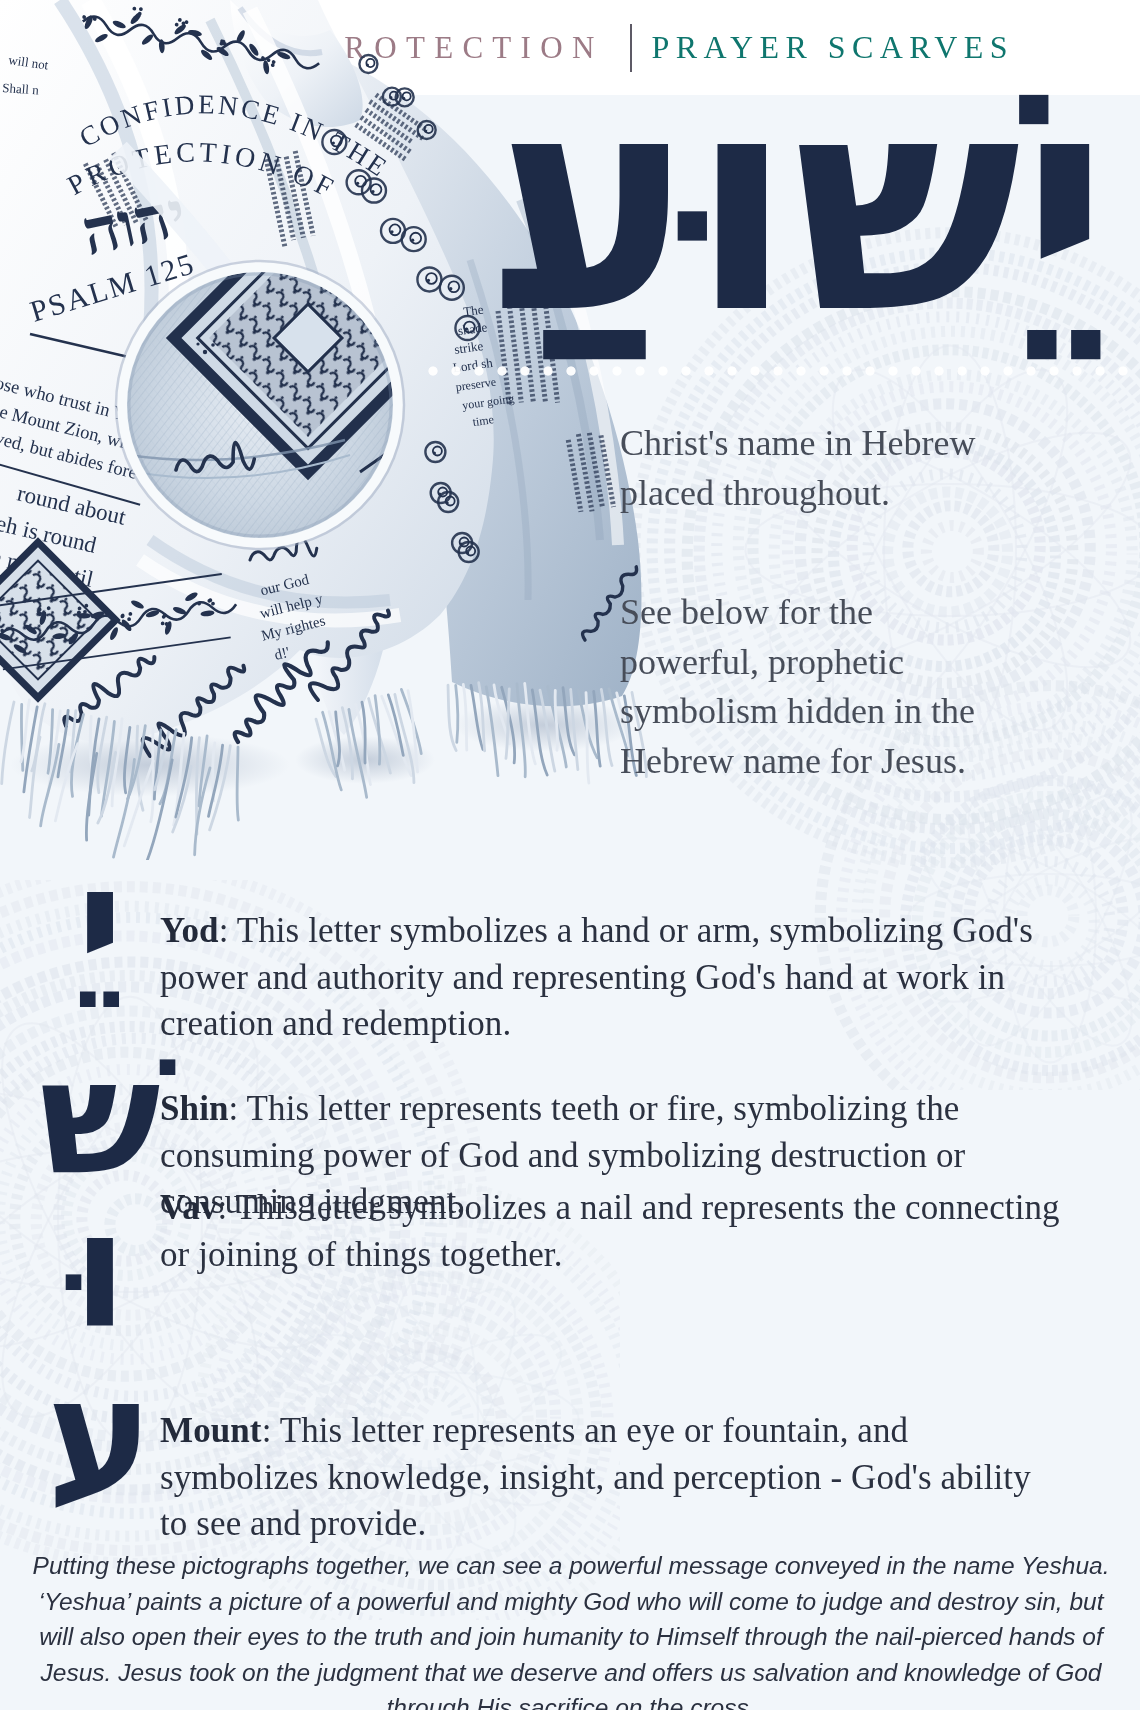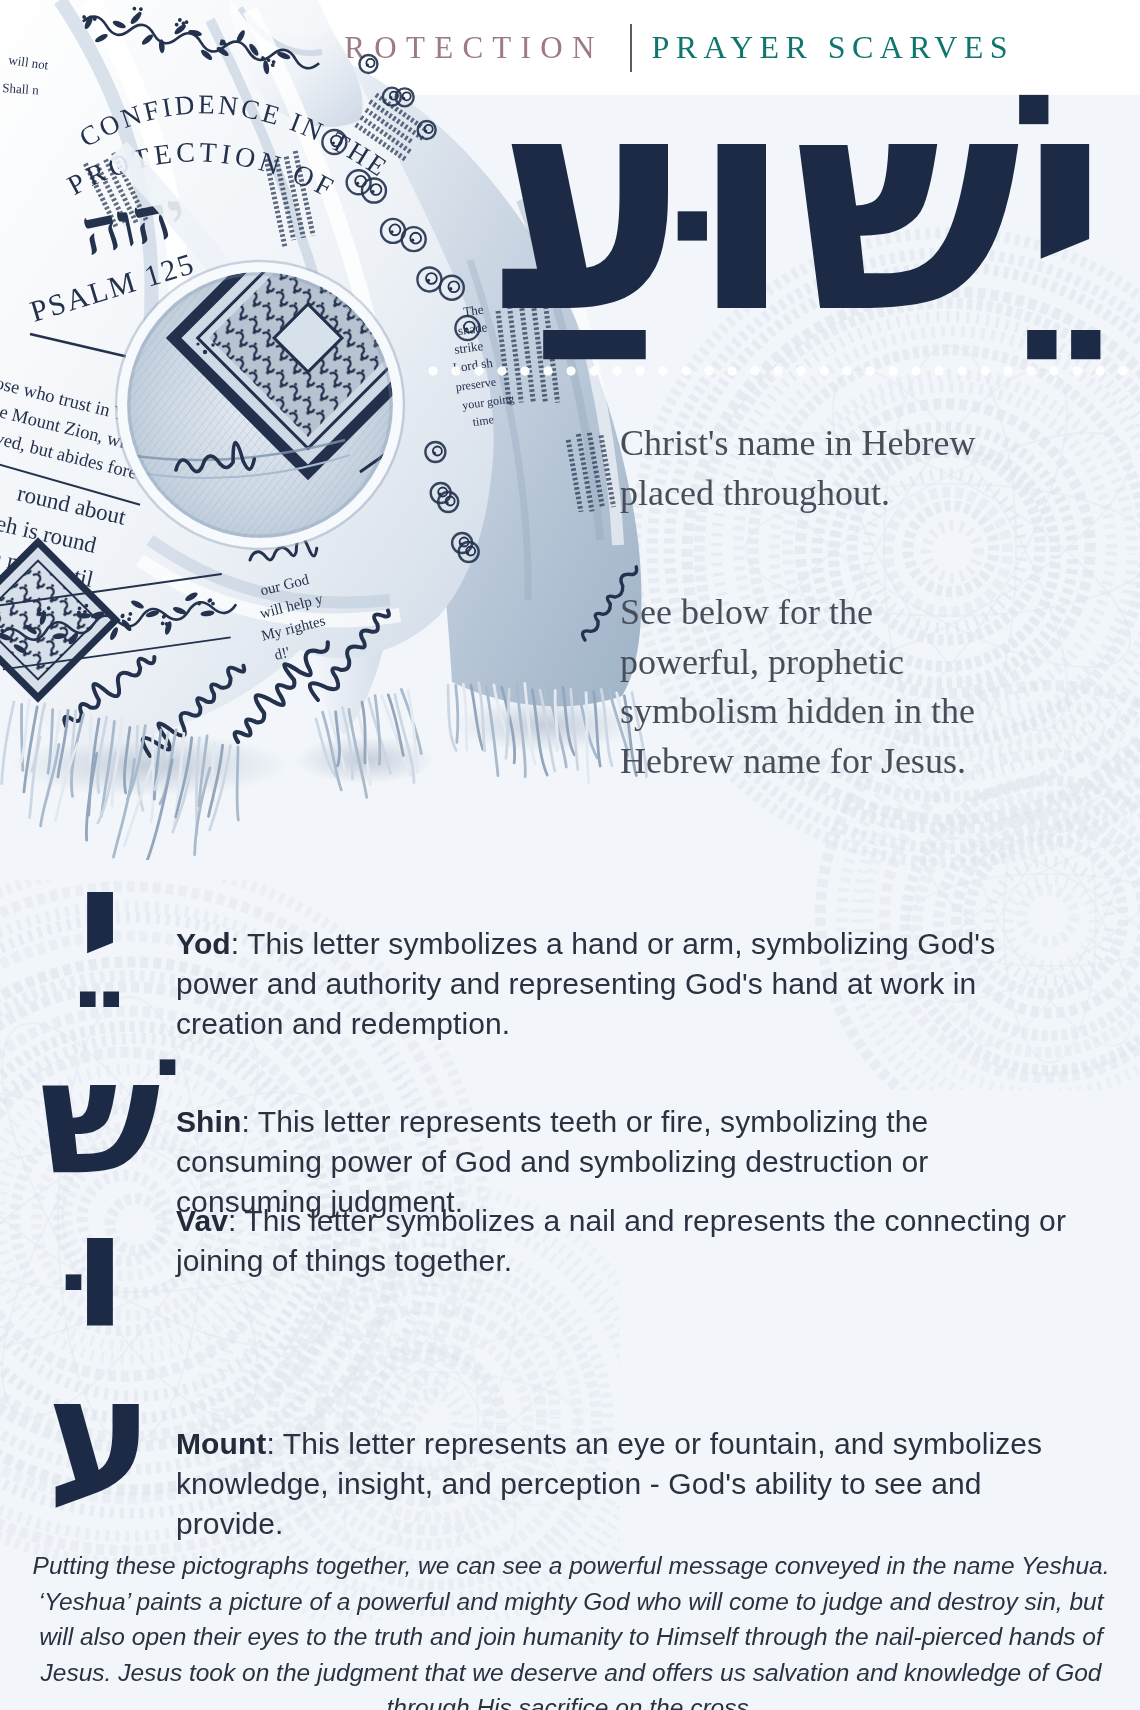--- a/index.html
+++ b/index.html
@@ -25,22 +25,22 @@
   .dots{position:absolute;left:428px;top:366px;width:704px;height:11px;z-index:35;
         background-image:radial-gradient(circle at 5px 5px,rgba(255,255,255,.95) 4.2px,rgba(255,255,255,0) 5px);
         background-size:23px 11px;background-repeat:repeat-x;}
   .caption{position:absolute;z-index:40;font-family:"Liberation Serif","DejaVu Serif",serif;
            color:#474d59;font-size:36px;line-height:1.38;white-space:pre-line;}
   .cap1{left:620px;top:383px;width:470px;}
   .cap2{left:620px;top:552px;width:480px;}
   
   .lglyph{position:absolute;left:36px;width:128px;height:175px;overflow:visible;z-index:40;}
   .lglyph text{font-family:"DejaVu Sans",sans-serif;font-weight:bold;fill:#1d2a46;font-size:160px;text-anchor:middle;}
-  .ldesc{position:absolute;left:160px;width:900px;z-index:40;margin:16px;
-         font-size:30px;line-height:1.33;color:#2b3140;letter-spacing:.1px;}
+  .ldesc{position:absolute;left:160px;width:900px;z-index:40;margin:0;
+         font-size:35px;line-height:1.33;color:#2b3140;letter-spacing:.1px;font-family:Liberation Serif, serif;}
   .ldesc b{color:#232a3a;}
   .footer{position:absolute;left:25px;top:1548px;width:1092px;z-index:40;margin:0;
           font-style:italic;font-size:24.5px;line-height:1.45;color:#2b3140;text-align:center;}
 </style>
 </head>
 <body>
 
 <div class="page">
 
   <svg class="wm" style="left:600px;top:190px;" width="540" height="900">

